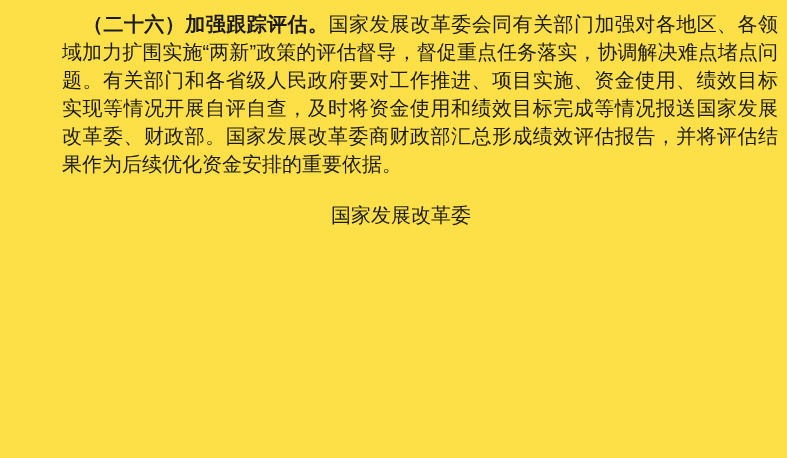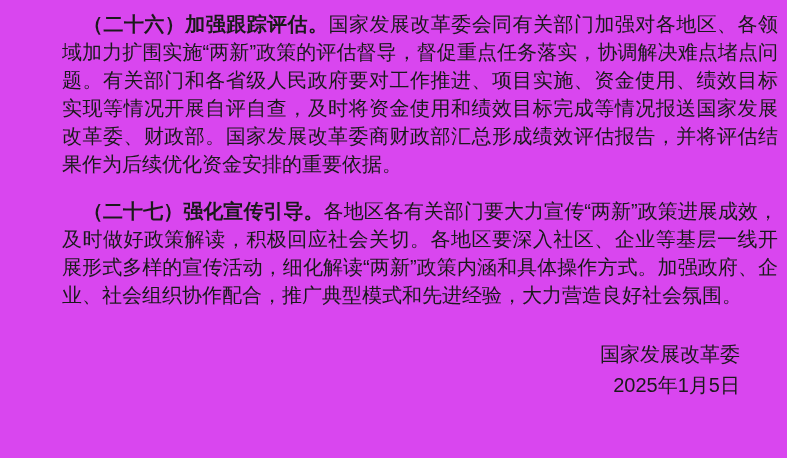--- a/index.html
+++ b/index.html
@@ -10,51 +10,49 @@
   body {
     width: 787px;
     height: 458px;
     overflow: hidden;
   }
   .page {
     box-sizing: border-box;
     width: 787px;
     height: 458px;
     padding: 10px 9px 0 62px;
-    background: #d946ef;
+    background: #fde047;
     color: #1a1a1a;
     font-family: "Liberation Sans", "DejaVu Sans", sans-serif;
     font-size: 20px;
     line-height: 28px;
     text-align: justify;
     text-justify: inter-ideograph;
   }
   .para {
     margin: 0 0 19px 0;
     text-indent: 21px;
     word-break: break-all;
   }
   .para-heading {
     font-weight: 700;
   }
   .signature {
-    margin-top: 30px;
+    margin-top: 22px;
     padding-right: 38px;
-    text-align: right;
+    text-align: center;
     line-height: 31px;
     text-indent: 0;
   }
 </style>
 </head>
 <body>
 
 <div class="page">
 
   <p class="para"><strong class="para-heading">（二十六）加强跟踪评估。</strong><span>国家发展改革委会同有关部门加强对各地区、各领域加力扩围实施“两新”政策的评估督导，督促重点任务落实，协调解决难点堵点问题。有关部门和各省级人民政府要对工作推进、项目实施、资金使用、绩效目标实现等情况开展自评自查，及时将资金使用和绩效目标完成等情况报送国家发展改革委、财政部。国家发展改革委商财政部汇总形成绩效评估报告，并将评估结果作为后续优化资金安排的重要依据。</span></p>
 
-  <p class="para"><strong class="para-heading">（二十七）强化宣传引导。</strong><span>各地区各有关部门要大力宣传“两新”政策进展成效，及时做好政策解读，积极回应社会关切。各地区要深入社区、企业等基层一线开展形式多样的宣传活动，细化解读“两新”政策内涵和具体操作方式。加强政府、企业、社会组织协作配合，推广典型模式和先进经验，大力营造良好社会氛围。</span></p>
 
   <div class="signature">
     <div>国家发展改革委</div>
-    <div>2025年1月5日</div>
   </div>
 
 </div>
 
 </body></html>

